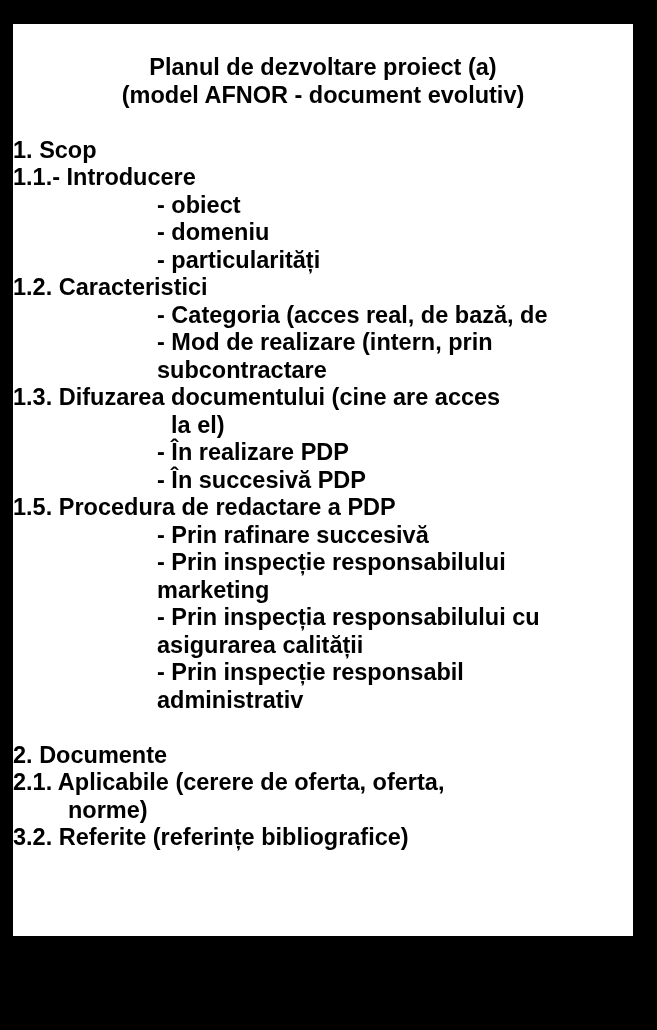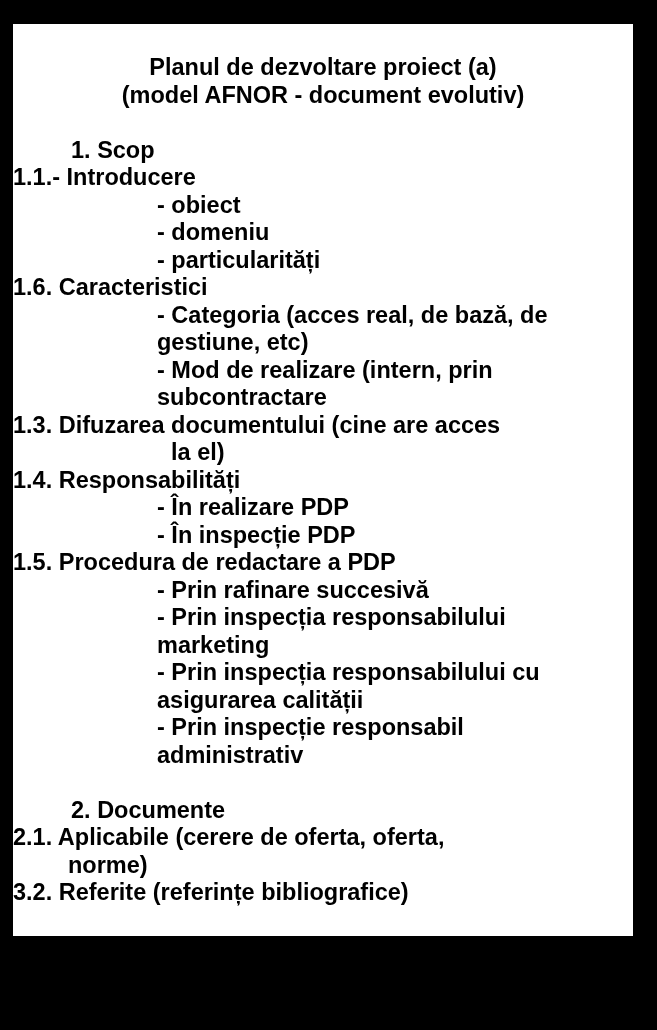--- a/index.html
+++ b/index.html
@@ -41,21 +41,21 @@
 
   .title-line {
     text-align: center;
   }
 
   .blank {
     height: 27.5px;
   }
 
   
-  .indent-l1       { padding-left: 58px;  }  
+  .indent-l1       {  }  
   .indent-l2       { }  
   .indent-dash     { padding-left: 144px; }  
   .indent-cont-l2  { padding-left: 158px; }  
   .indent-cont-num { padding-left: 55px; }  
 </style>
 </head>
 <body>
 
 <div class="canvas">
   <div class="textbox">
@@ -63,33 +63,31 @@
     <div class="ln title-line">Planul de dezvoltare proiect (a)</div>
     <div class="ln title-line">(model AFNOR - document evolutiv)</div>
 
     <div class="blank"></div>
 
     <div class="ln indent-l1">1. Scop</div>
     <div class="ln indent-l2">1.1.- Introducere</div>
     <div class="ln indent-dash">- obiect</div>
     <div class="ln indent-dash">- domeniu</div>
     <div class="ln indent-dash">- particularități</div>
-    <div class="ln indent-l2">1.6. Caracteristici</div>
+    <div class="ln indent-l2">1.2. Caracteristici</div>
     <div class="ln indent-dash">- Categoria (acces real, de bază, de</div>
-    <div class="ln indent-dash">gestiune, etc)</div>
     <div class="ln indent-dash">- Mod de realizare (intern, prin</div>
     <div class="ln indent-dash">subcontractare</div>
     <div class="ln indent-l2">1.3. Difuzarea documentului (cine are acces</div>
     <div class="ln indent-cont-l2">la el)</div>
-    <div class="ln indent-l2">1.4. Responsabilități</div>
     <div class="ln indent-dash">- În realizare PDP</div>
-    <div class="ln indent-dash">- În inspecție PDP</div>
+    <div class="ln indent-dash">- În succesivă PDP</div>
     <div class="ln indent-l2">1.5. Procedura de redactare a PDP</div>
     <div class="ln indent-dash">- Prin rafinare succesivă</div>
-    <div class="ln indent-dash">- Prin inspecția responsabilului</div>
+    <div class="ln indent-dash">- Prin inspecție responsabilului</div>
     <div class="ln indent-dash">marketing</div>
     <div class="ln indent-dash">- Prin inspecția responsabilului cu</div>
     <div class="ln indent-dash">asigurarea calității</div>
     <div class="ln indent-dash">- Prin inspecție responsabil</div>
     <div class="ln indent-dash">administrativ</div>
 
     <div class="blank"></div>
 
     <div class="ln indent-l1">2. Documente</div>
     <div class="ln indent-l2">2.1. Aplicabile (cerere de oferta, oferta,</div>

